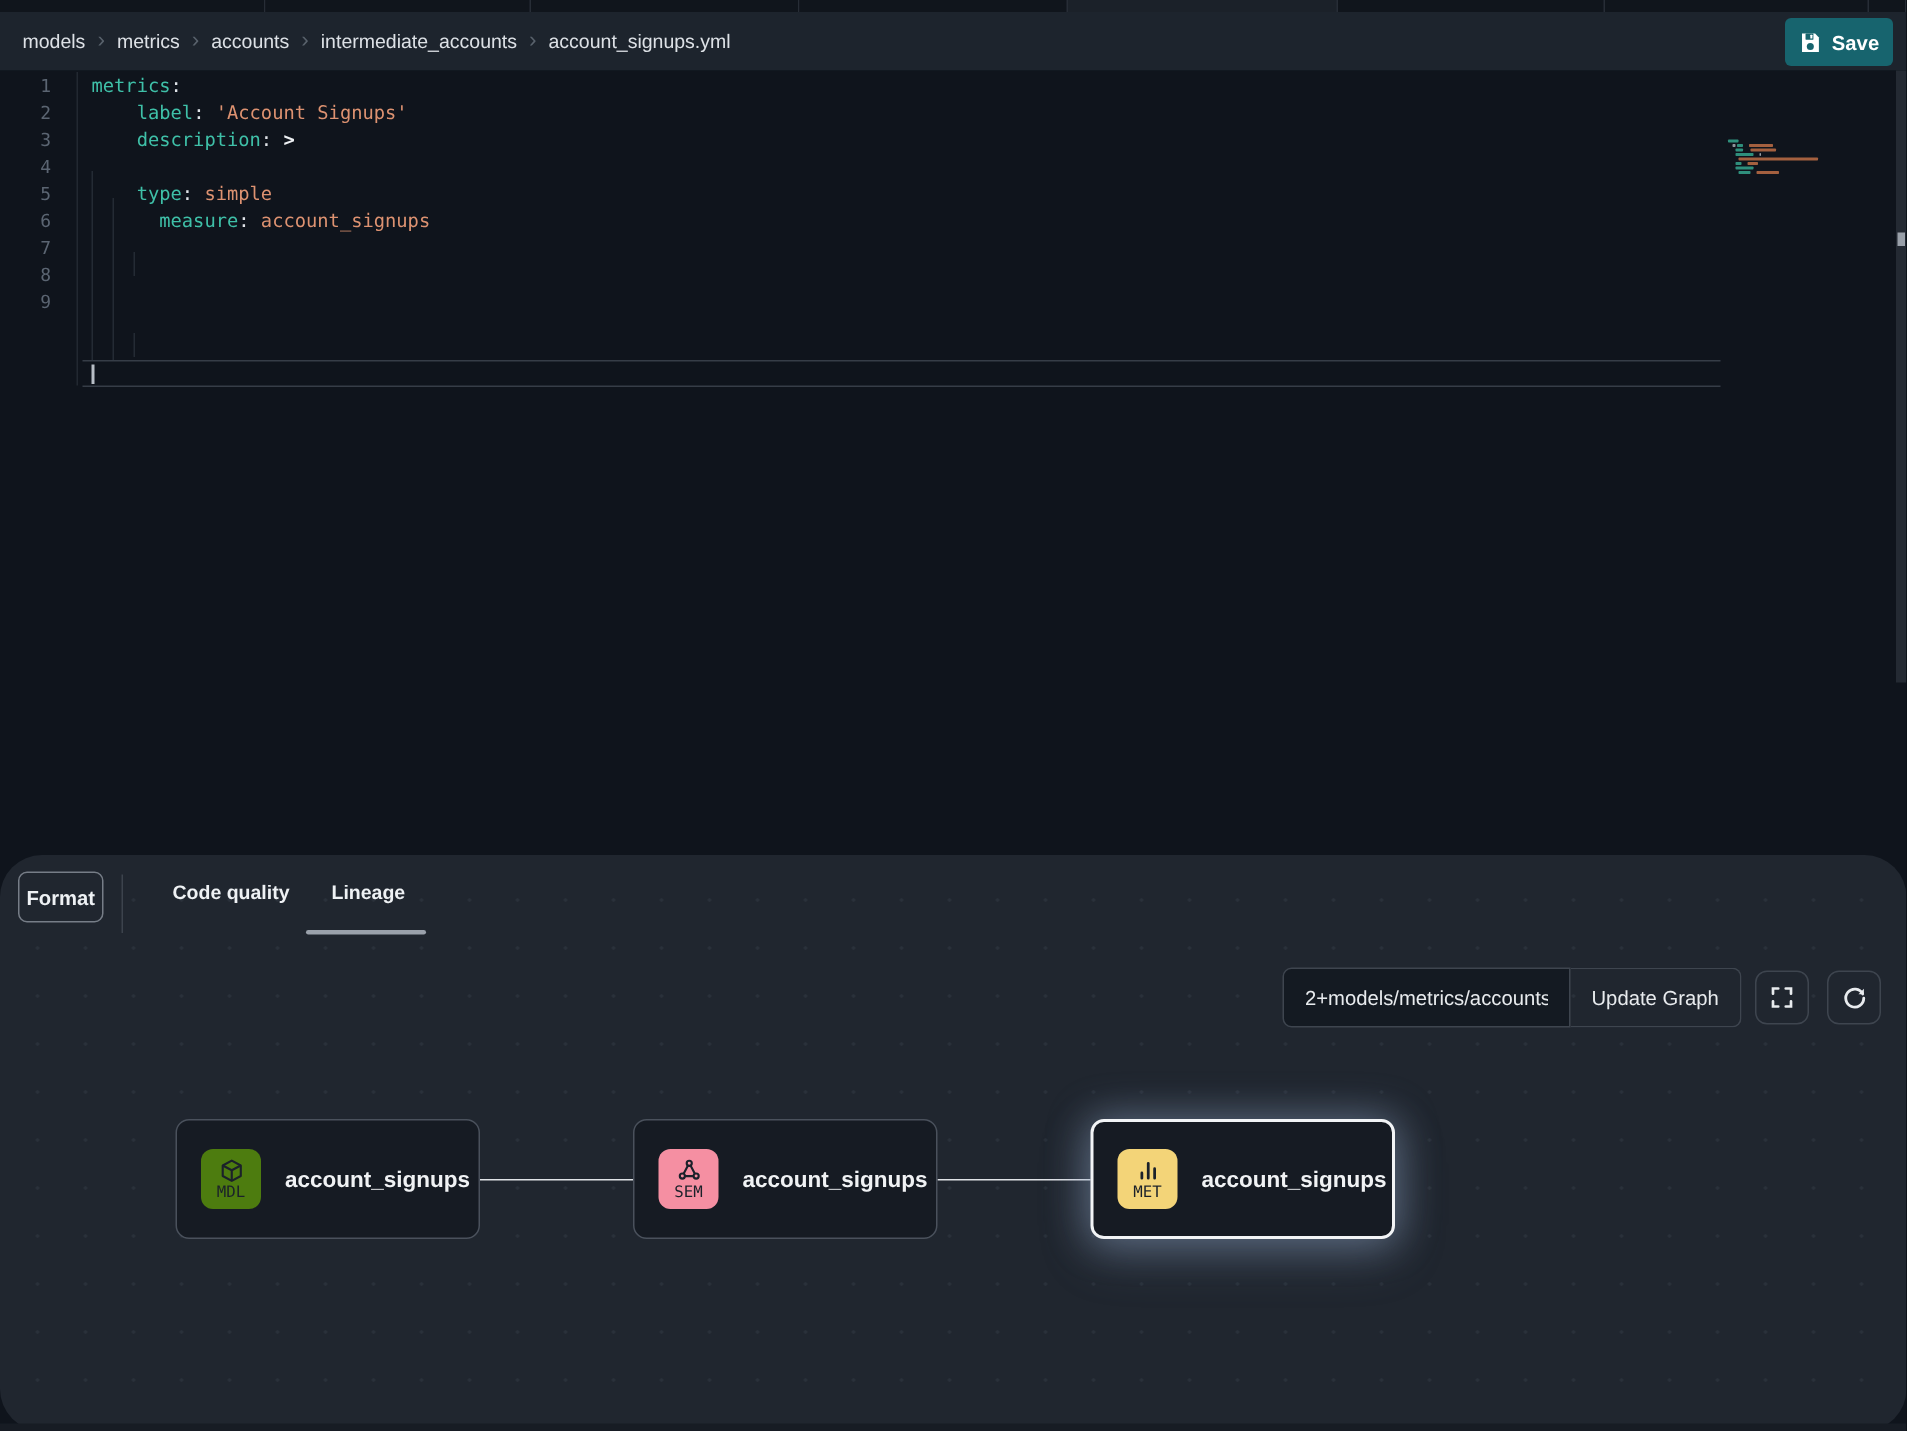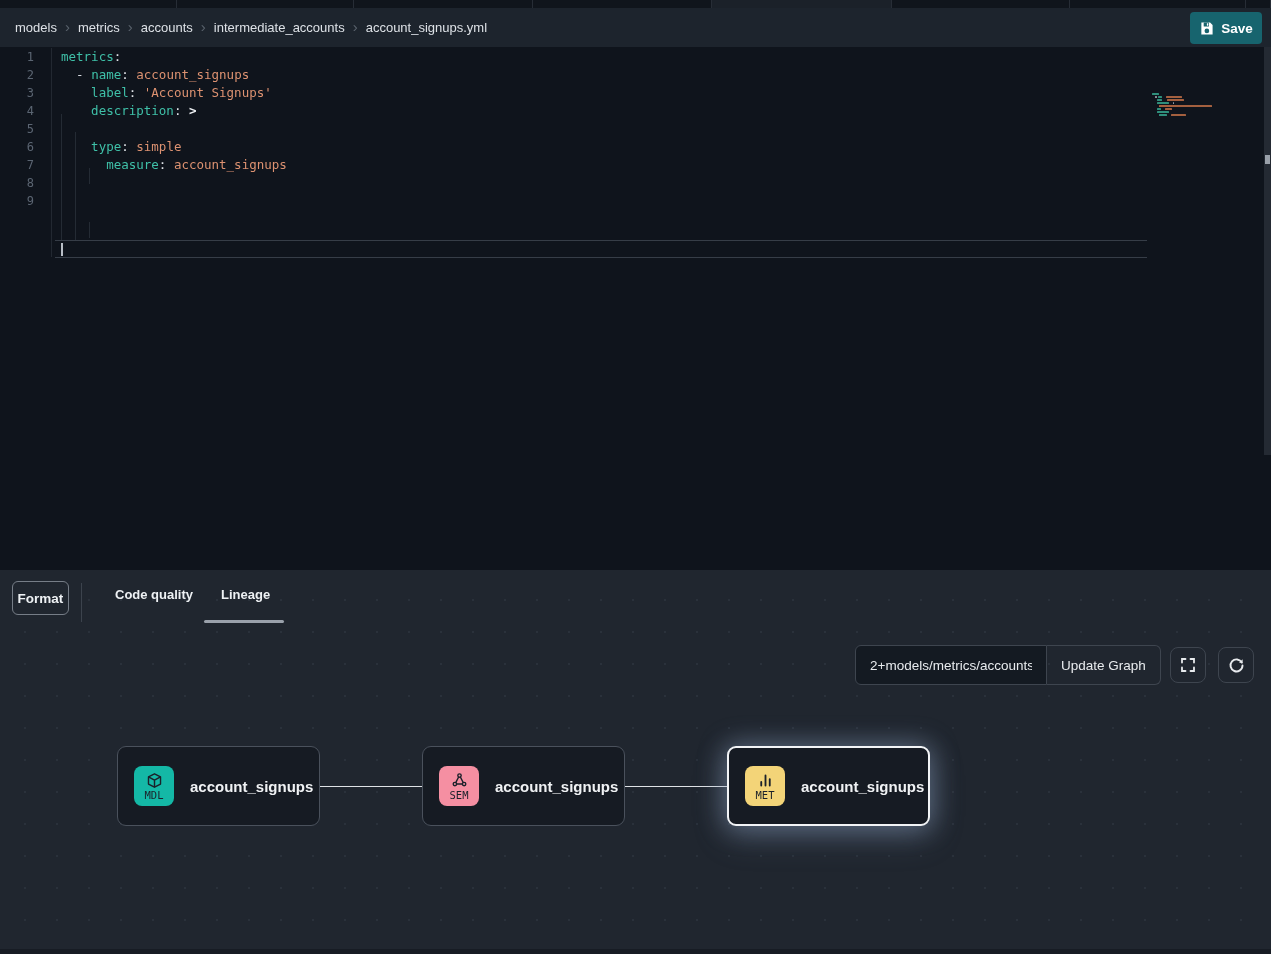--- a/index.html
+++ b/index.html
@@ -47,21 +47,21 @@
   .mrow { height:2px; margin-bottom:1px; display:flex; gap:1px; }
   .mseg { height:2px; border-radius:0.5px; }
 
   
   #ed-scroll-track { position:absolute; left:1264px; top:47px; width:7px; height:408px; background:#242a33; }
   #ed-scroll-thumb { position:absolute; left:1px; top:108px; width:5px; height:9px; background:#99a0a9; }
 
   
   #panel { position:absolute; left:0; top:570px; width:1271px; height:384px; background:#20262f;
            background-image:radial-gradient(circle, #2a313b 1px, transparent 1.2px);
-           background-size:32px 32px; background-position:9px 14px; }
+           background-size:32px 32px; background-position:9px 14px;border-radius:28px; }
   #format-btn { position:absolute; left:12px; top:11px; width:57px; height:34px; background:transparent;
                 border:1px solid #767d87; border-radius:6px; color:#eef1f4; font-size:13.5px; font-weight:600;
                 cursor:pointer; font-family:"Liberation Sans", sans-serif; }
   #panel-vdiv { position:absolute; left:81px; top:13px; width:1px; height:39px; background:#3c434d; }
   .ptab { position:absolute; top:17px; color:#eef1f4; font-size:13px; font-weight:600; cursor:pointer; }
   #ptab-0 { left:115px; }
   #ptab-1 { left:221px; }
   #ptab-underline { position:absolute; left:204px; top:50px; width:80px; height:3px; background:#9aa1ab; border-radius:2px; }
 
   
@@ -148,21 +148,20 @@
         <div class="lnum">8</div>
         <div class="lnum">9</div>
       </div>
     <div id="gutter-divider"></div>
     <div class="iguide" style="left:61px; top:67px; height:126px;"></div>
     <div class="iguide" style="left:75px; top:85px; height:108px;"></div>
     <div class="iguide" style="left:89px; top:121px; height:16px;"></div>
     <div class="iguide" style="left:89px; top:175px; height:16px;"></div>
     <div id="code-lines">
         <div class="cline"><span class="tk-key">metrics</span><span class="tk-p">:</span></div>
-        <div class="cline"><span class="tk-p">  </span><span class="tk-dash">- </span><span class="tk-key">name</span><span class="tk-p">: </span><span class="tk-val">account_signups</span></div>
         <div class="cline"><span class="tk-p">    </span><span class="tk-key">label</span><span class="tk-p">: </span><span class="tk-str">'Account Signups'</span></div>
         <div class="cline"><span class="tk-p">    </span><span class="tk-key">description</span><span class="tk-p">: </span><span class="tk-bold">&gt;</span></div>
         <div class="cline"><span class="tk-p">      </span></div>
         <div class="cline"><span class="tk-p">    </span><span class="tk-key">type</span><span class="tk-p">: </span><span class="tk-val">simple</span></div>
         <div class="cline"><span class="tk-p">      </span><span class="tk-key">measure</span><span class="tk-p">: </span><span class="tk-val">account_signups</span></div>
         <div class="cline"></div>
       </div>
     <div id="active-line">
       <div id="cursor"></div>
     </div>
@@ -243,21 +242,21 @@
           <path d="M13.8 5.6 A 6 6 0 1 0 14.5 8.5" stroke="#e8ebee" stroke-width="1.9" stroke-linecap="round"></path>
           <path d="M14.6 2.2 v3.6 h-3.6 z" fill="#e8ebee"></path>
         </svg>
       </span>
     </div>
 
     <div id="edge-0" class="edge"></div>
     <div id="edge-1" class="edge"></div>
     <div id="nodes-layer">
         <div class="lnode" id="lnode-0">
-          <div class="nbadge" style="background: #14b8a6;">
+          <div class="nbadge" style="background: #4d7c0f;">
             <span style="display: flex;">
               <svg width="17" height="17" viewBox="0 0 24 24" fill="none" stroke="#1b212a" stroke-width="2" stroke-linejoin="round">
                 <path d="M12 2.5 20.5 7v10L12 21.5 3.5 17V7z"></path>
                 <path d="M3.5 7 12 11.5 20.5 7M12 11.5V21.5"></path>
               </svg>
             </span>
             <span class="btxt">MDL</span>
           </div>
           <span class="nlabel">account_signups</span>
         </div>

